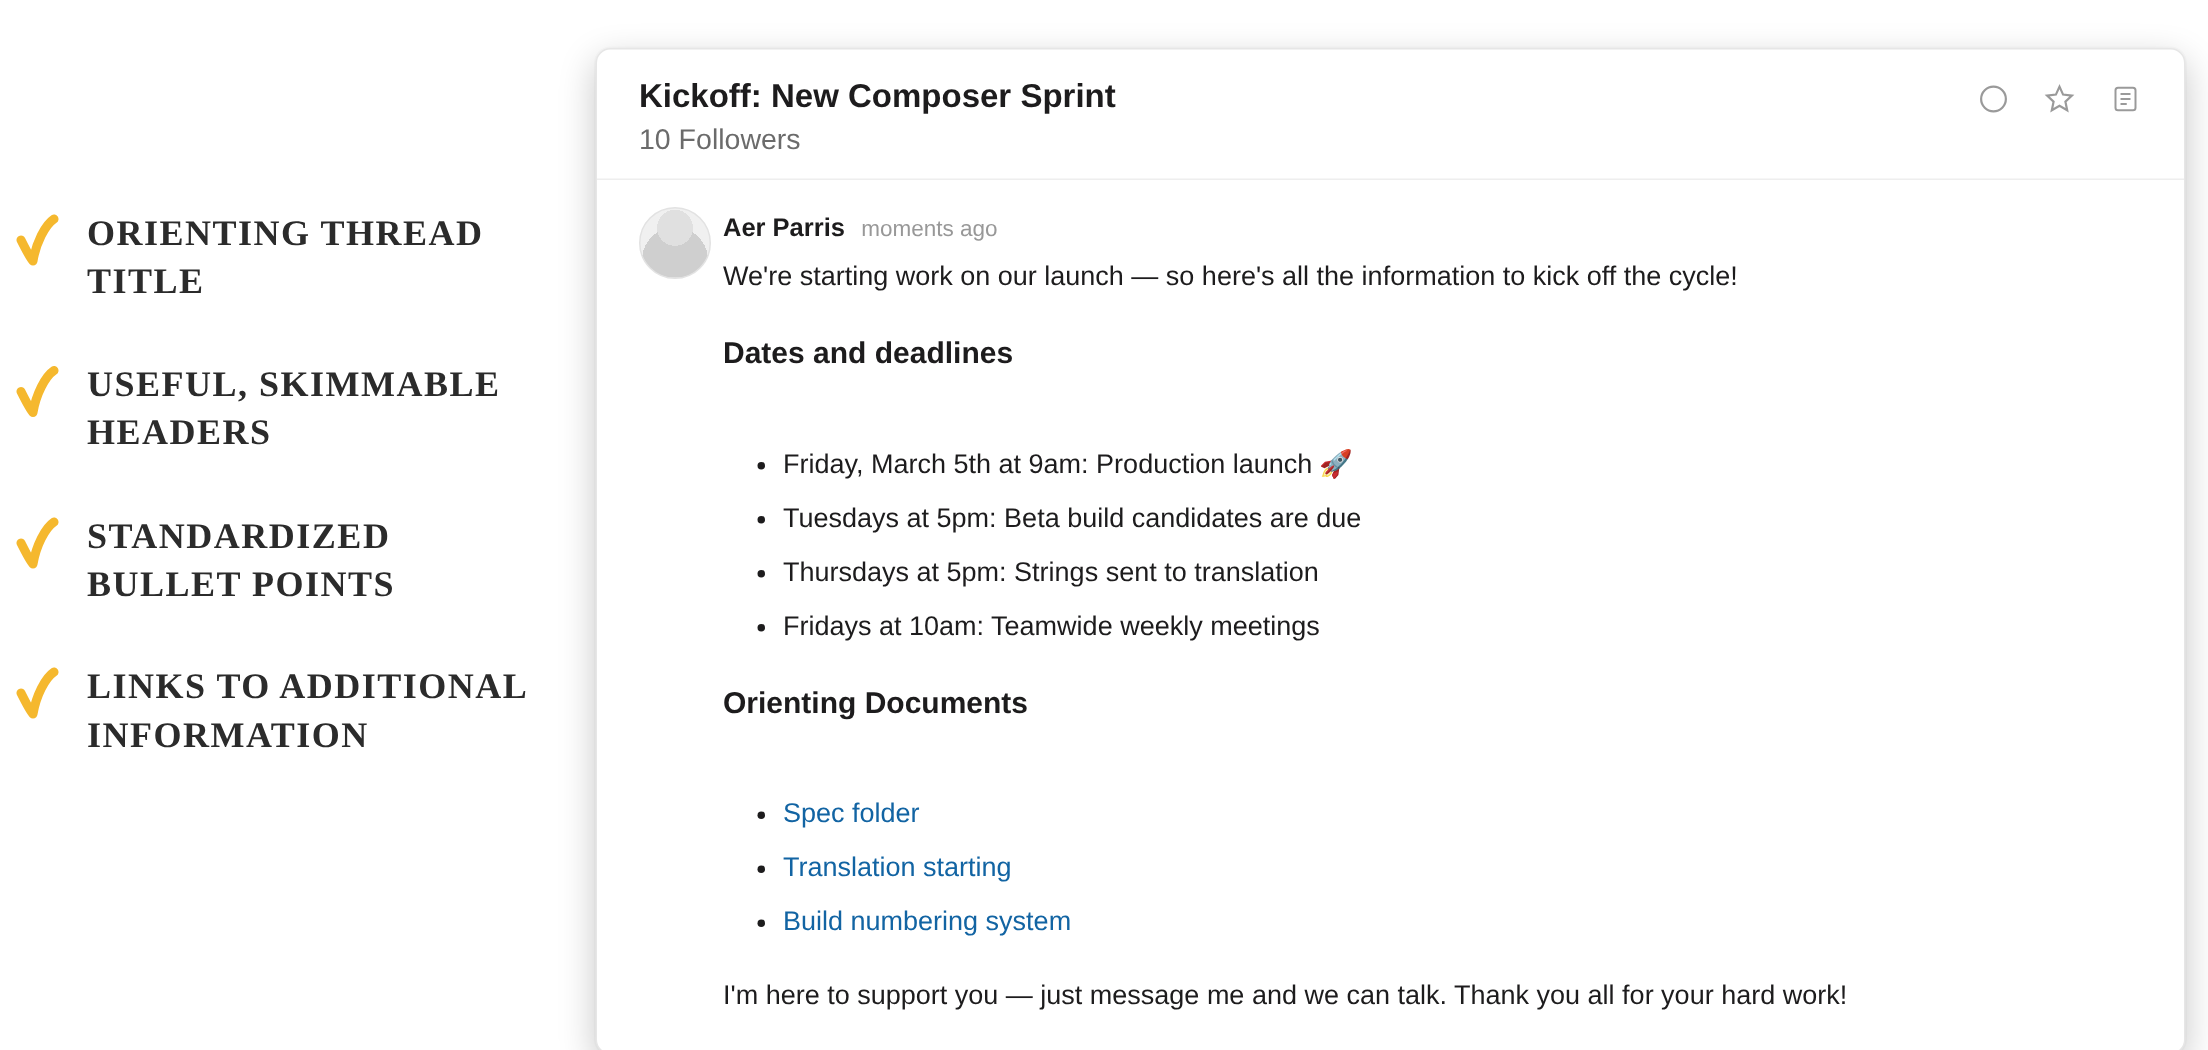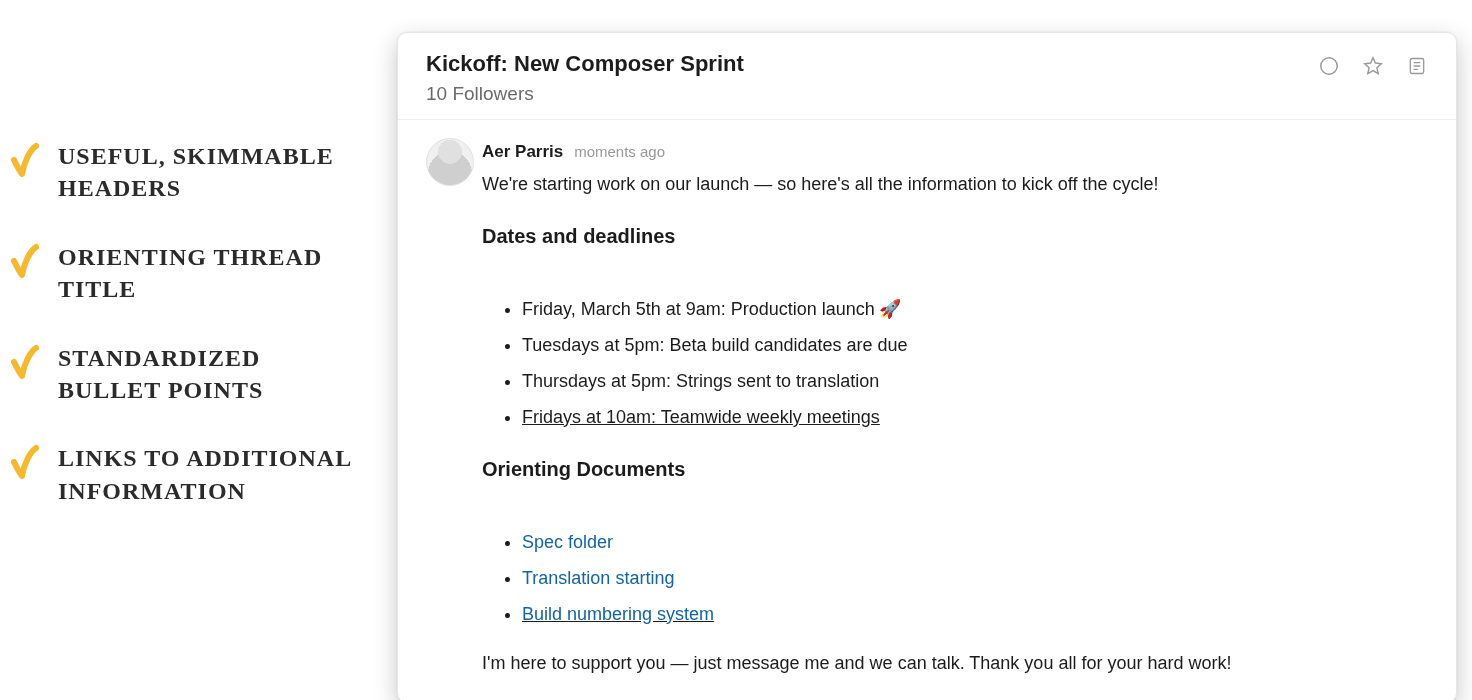--- a/index.html
+++ b/index.html
@@ -56,45 +56,45 @@
     flex-shrink: 0;
   }
   .post { flex: 1; font-size: 17.5px; line-height: 1.55; color: #1d1c1d; }
   .post-meta { margin-bottom: 6px; }
   .author { font-weight: 800; font-size: 17px; color: #1d1c1d; margin-right: 6px; }
   .timestamp { color: #989898; font-size: 15px; }
   .intro { margin-bottom: 22px; font-size: 18px; }
   .section-h { font-size: 20px; font-weight: 800; color: #1d1c1d; margin-bottom: 14px; }
   .bullets { list-style: disc; padding-left: 40px; margin-bottom: 22px; margin-top: 44px; }
   .bullets li { margin-bottom: 8px; font-size: 18px; }
-  .bullets li:last-child { margin-bottom: 0; text-decoration: underline; }
+  .bullets li:last-child { margin-bottom: 0; }
   .link { color: #1264a3; cursor: pointer; }
   .closing { font-size: 18px; margin-top: 20px; }
 </style>
 </head>
 <body>
 
 <div class="page">
 
   <div class="annotations">
     <div class="anno-item">
       <span class="check">
         <svg width="30" height="36" viewBox="0 0 30 36">
             <path d="M4 18 C 8 26, 10 30, 12 32 C 14 20, 20 8, 26 4" stroke="#f5b82e" stroke-width="6" fill="none" stroke-linecap="round" stroke-linejoin="round"></path>
           </svg>
       </span>
-      <div class="anno-text">Useful, skimmable headers</div>
+      <div class="anno-text">Orienting thread title</div>
     </div>
     <div class="anno-item">
       <span class="check">
         <svg width="30" height="36" viewBox="0 0 30 36">
             <path d="M4 18 C 8 26, 10 30, 12 32 C 14 20, 20 8, 26 4" stroke="#f5b82e" stroke-width="6" fill="none" stroke-linecap="round" stroke-linejoin="round"></path>
           </svg>
       </span>
-      <div class="anno-text">Orienting thread title</div>
+      <div class="anno-text">Useful, skimmable headers</div>
     </div>
     <div class="anno-item">
       <span class="check">
         <svg width="30" height="36" viewBox="0 0 30 36">
             <path d="M4 18 C 8 26, 10 30, 12 32 C 14 20, 20 8, 26 4" stroke="#f5b82e" stroke-width="6" fill="none" stroke-linecap="round" stroke-linejoin="round"></path>
           </svg>
       </span>
       <div class="anno-text">Standardized bullet points</div>
     </div>
     <div class="anno-item">

